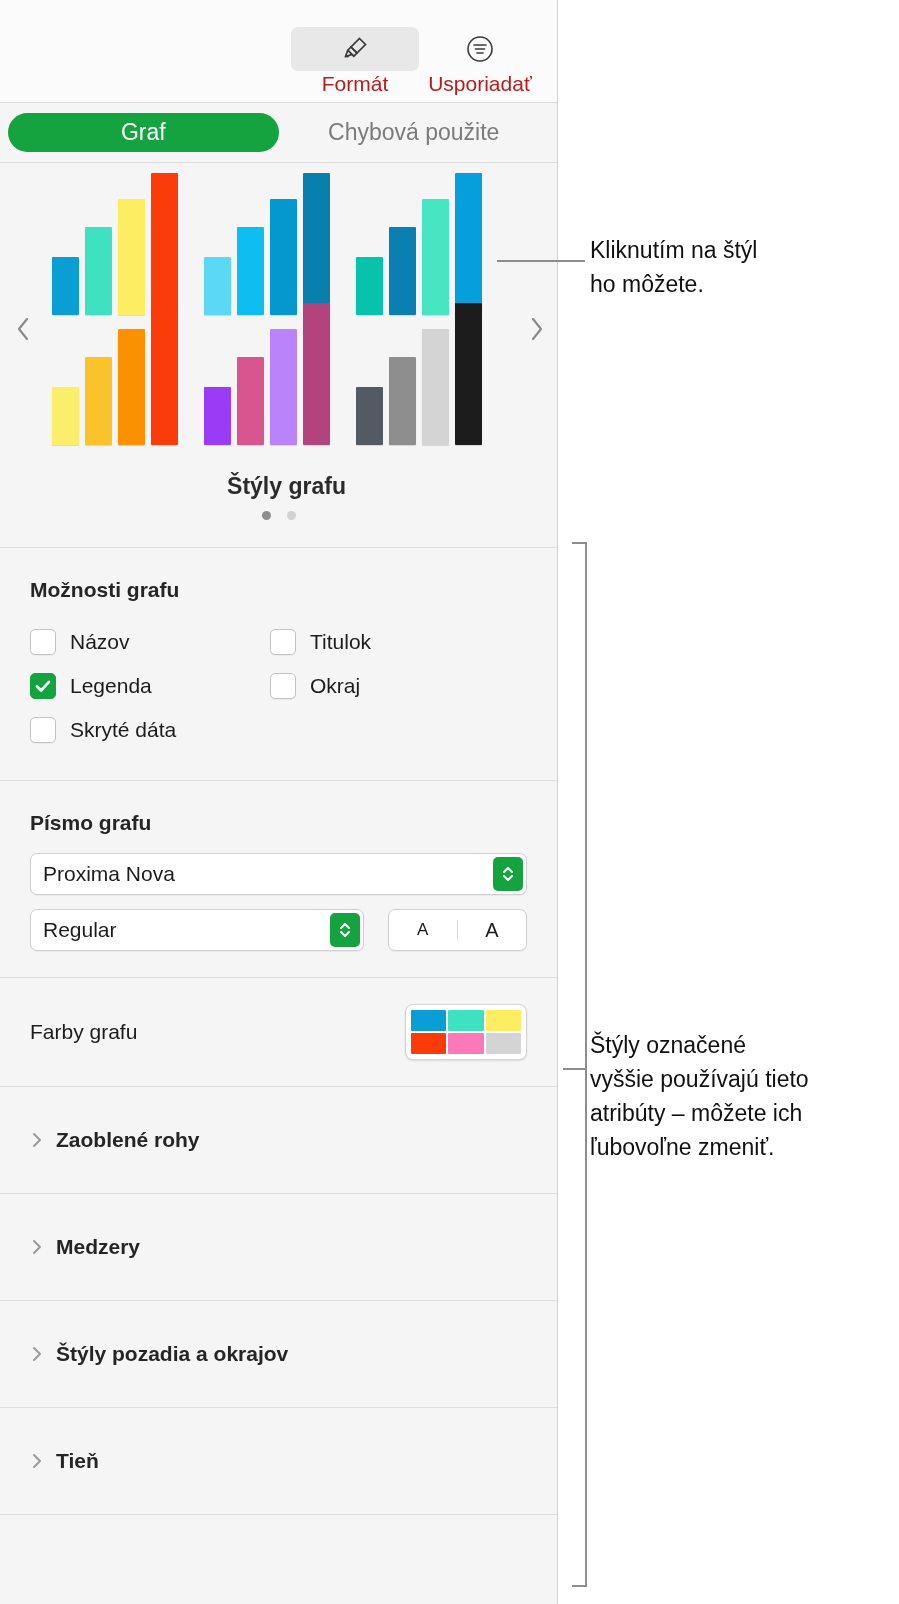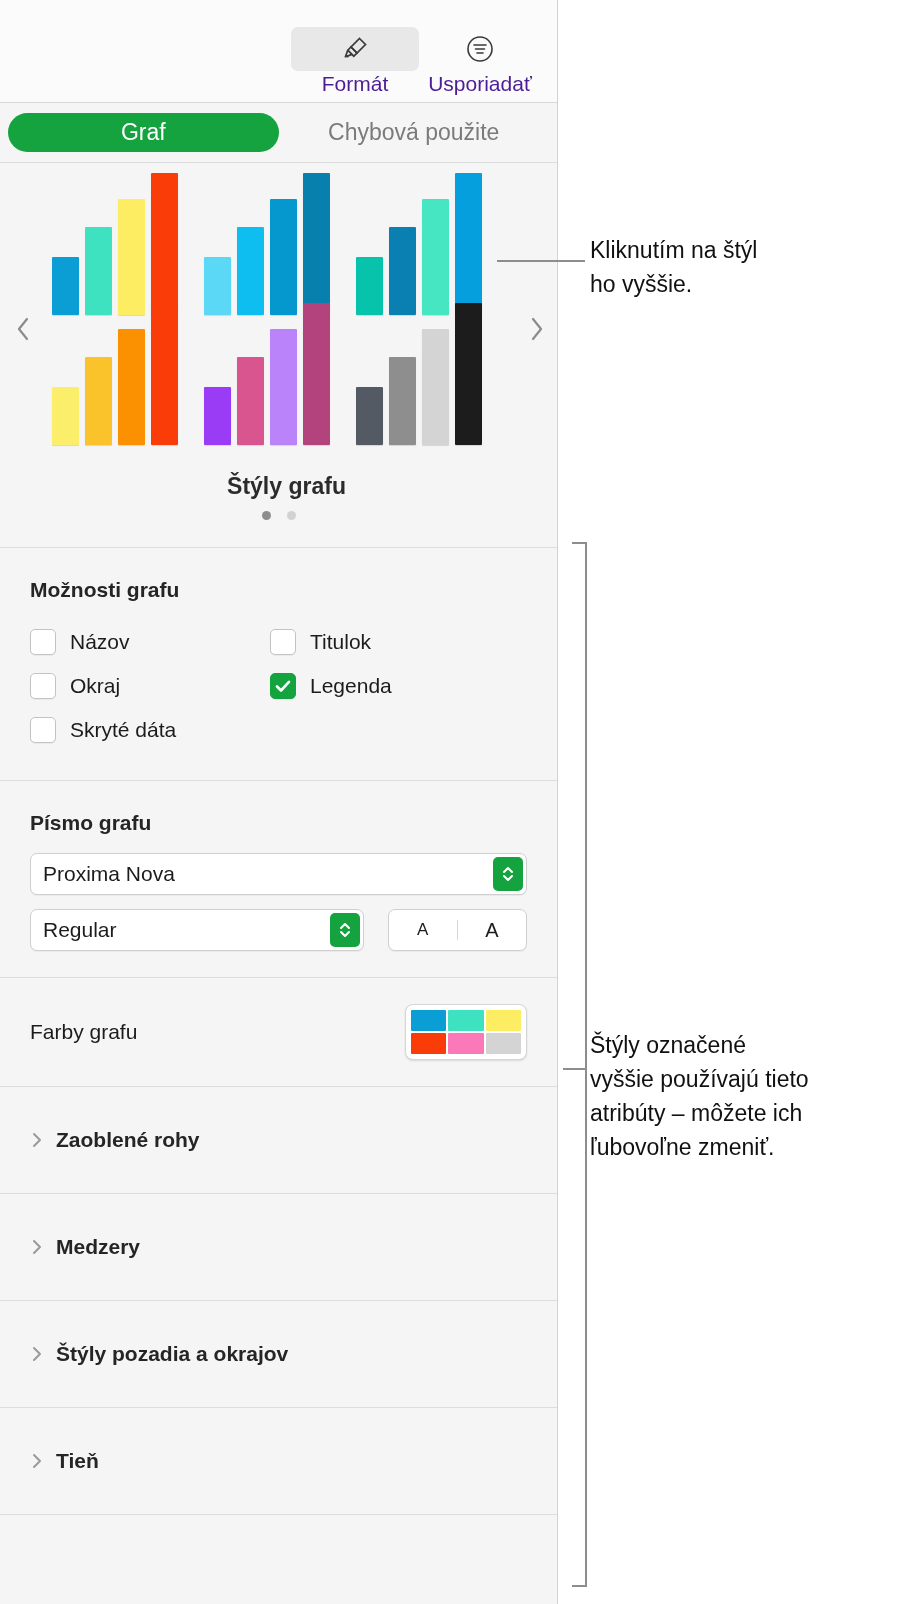--- a/index.html
+++ b/index.html
@@ -43,21 +43,21 @@
   .tool-btn.arrange { left: 416px; }
   .tool-icon-wrap {
     width: 128px; height: 44px;
     display: flex; align-items: center; justify-content: center;
     border-radius: 7px;
     margin-bottom: 1px;
   }
   .tool-btn.format .tool-icon-wrap { background: #e8e8e8; }
   .tool-label {
     font-size: 21px;
-    color: #4c1d95;
+    color: #b91c1c;
     letter-spacing: 0px;
   }
 
   
   .tabs {
     height: 60px;
     background: #f5f5f5;
     border-bottom: 1px solid #dcdcdc;
     display: flex;
     align-items: center;
@@ -392,32 +392,32 @@
         </span>
         <span class="clabel">Názov</span>
       </div>
       <div class="checkrow">
         <span class="cbox">
           
         </span>
         <span class="clabel">Titulok</span>
       </div>
       <div class="checkrow">
-        <span class="cbox">
-          
-        </span>
-        <span class="clabel">Okraj</span>
-      </div>
-      <div class="checkrow">
         <span class="cbox on">
           <svg width="18" height="18" viewBox="0 0 18 18" fill="none" stroke="#ffffff" stroke-width="2.6" stroke-linecap="round" stroke-linejoin="round">
               <polyline points="3,9.5 7,13.5 15,4.8"></polyline>
             </svg>
         </span>
         <span class="clabel">Legenda</span>
+      </div>
+      <div class="checkrow">
+        <span class="cbox">
+          
+        </span>
+        <span class="clabel">Okraj</span>
       </div>
       <div class="checkrow">
         <span class="cbox">
           
         </span>
         <span class="clabel">Skryté dáta</span>
       </div>
     </div>
   </div>
 
@@ -492,21 +492,21 @@
           <polyline points="4,4 10,10 4,16"></polyline>
         </svg>
     </span>
     <span class="disc-label">Tieň</span>
   </div>
 
 </div>
 
 <div class="leader" style="left:497px; top:260px; width:88px; height:2px;"></div>
 <div class="callout-text" id="callout-style-text">Kliknutím na štýl
-ho vyššie.</div>
+ho môžete.</div>
 
 <div class="leader" style="left:585px; top:542px; width:2px; height:1045px;"></div>
 <div class="leader" style="left:572px; top:542px; width:15px; height:2px;"></div>
 <div class="leader" style="left:572px; top:1585px; width:15px; height:2px;"></div>
 <div class="leader" style="left:563px; top:1068px; width:24px; height:2px;"></div>
 <div class="callout-text" id="callout-attrs-text">Štýly označené
 vyššie používajú tieto
 atribúty – môžete ich
 ľubovoľne zmeniť.</div>
 

